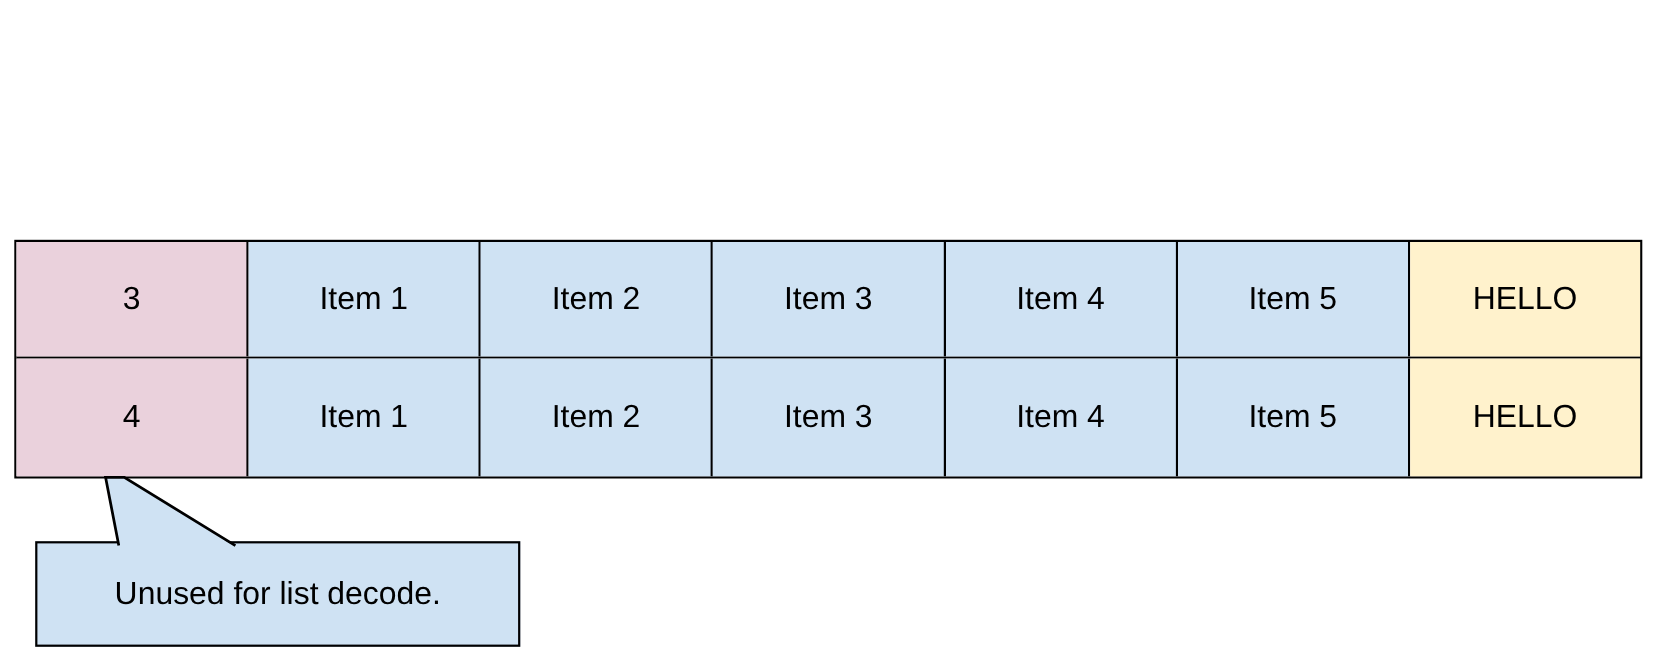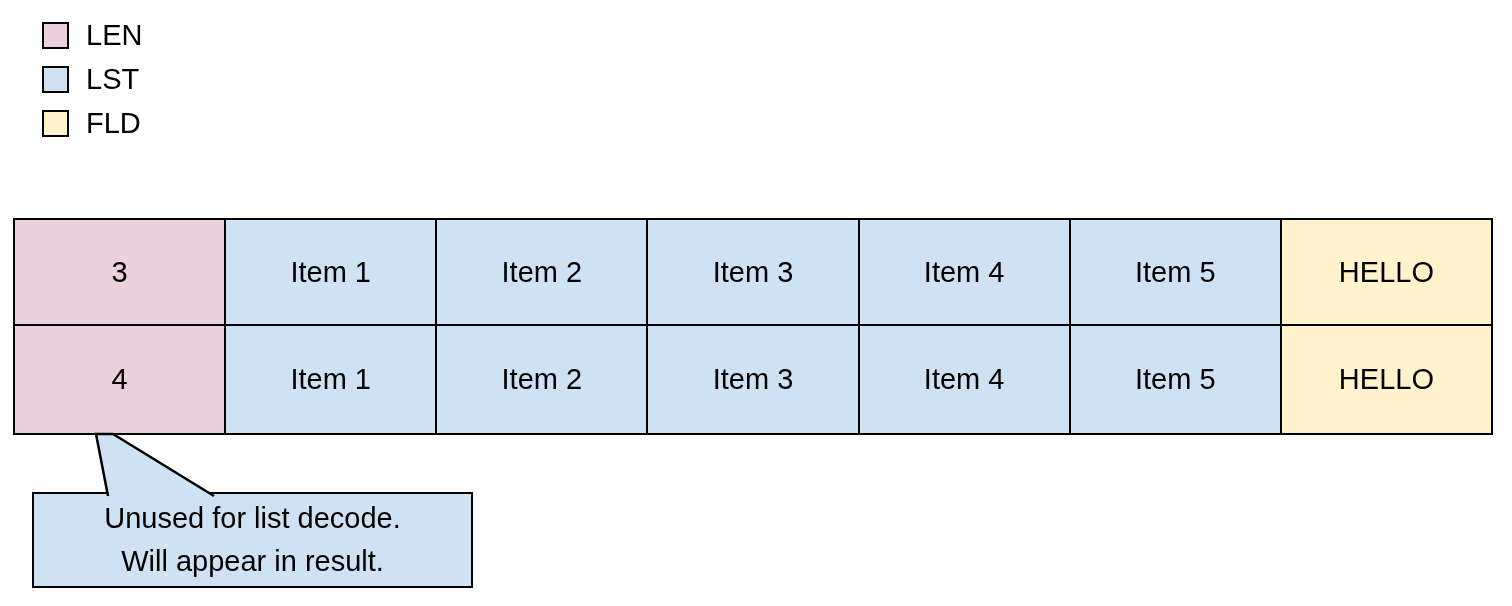--- a/index.html
+++ b/index.html
@@ -108,34 +108,20 @@
     width: 1512px;
     height: 606px;
     pointer-events: none;
   }
 </style>
 </head>
 <body>
 
 <div class="stage">
 
-  <div class="legend">
-    <div class="legend-row">
-      <span class="legend-swatch len"></span>
-      <span class="legend-label">LEN</span>
-    </div>
-    <div class="legend-row">
-      <span class="legend-swatch lst"></span>
-      <span class="legend-label">LST</span>
-    </div>
-    <div class="legend-row">
-      <span class="legend-swatch fld"></span>
-      <span class="legend-label">FLD</span>
-    </div>
-  </div>
 
   <div class="enc-table">
     <div class="trow first">
       <div class="tcell len">3</div>
       <div class="tcell lst">Item 1</div>
       <div class="tcell lst">Item 2</div>
       <div class="tcell lst">Item 3</div>
       <div class="tcell lst">Item 4</div>
       <div class="tcell lst">Item 5</div>
       <div class="tcell fld">HELLO</div>
@@ -146,21 +132,20 @@
       <div class="tcell lst">Item 2</div>
       <div class="tcell lst">Item 3</div>
       <div class="tcell lst">Item 4</div>
       <div class="tcell lst">Item 5</div>
       <div class="tcell fld">HELLO</div>
     </div>
   </div>
 
   <div class="callout-bubble">
     <div class="callout-line">Unused for list decode.</div>
-    <div class="callout-line">Will appear in result.</div>
   </div>
 
   <svg class="callout-tail-svg" viewBox="0 0 1512 606" xmlns="http://www.w3.org/2000/svg" aria-hidden="true">
     <polygon points="96,434 113,434 214,497 108,497" class="tail-fill" stroke="none" fill="#cfe2f3"></polygon>
     <path d="M108,496 L96,434 L113,434 L214,496" fill="none" class="tail-stroke" stroke-width="2.5" stroke="#000000"></path>
   </svg>
 
 </div>
 
 </body></html>

